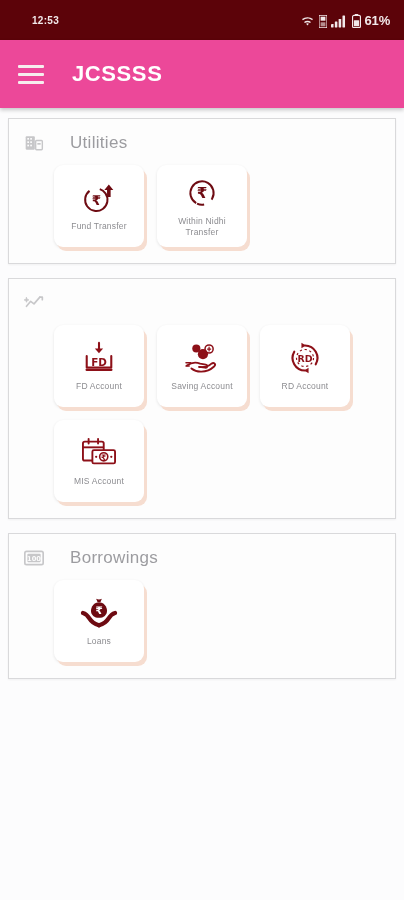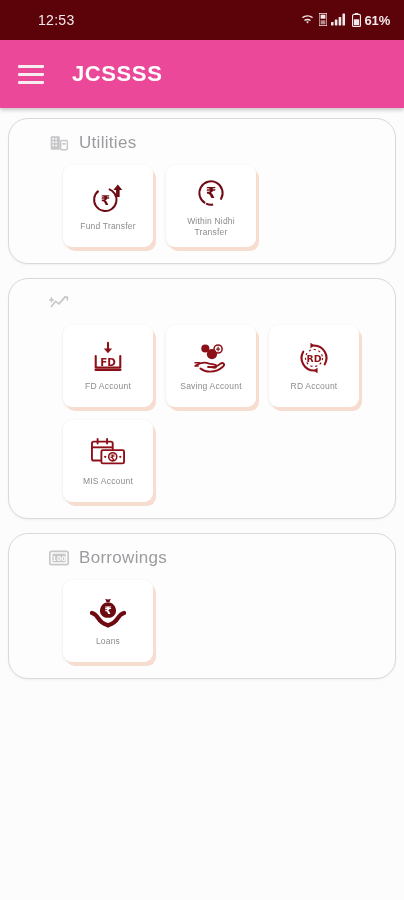--- a/index.html
+++ b/index.html
@@ -9,22 +9,22 @@
     background:#fcfcfd;
     overflow:hidden;
   }
 
   
   .statusbar{
     height:40px; background:#5c0309;
     display:flex; align-items:center; justify-content:space-between;
     padding:0 14px; color:#f2e9ea;
   }
-  .sb-time{ font-size:14px; font-weight:normal; letter-spacing:.3px; margin-left:24px;}
-  .sb-right{ display:flex; align-items:flex-start; gap:4px; }
+  .sb-time{ font-size:10px; font-weight:bold; letter-spacing:.3px; margin-left:18px;}
+  .sb-right{ display:flex; align-items:flex-end; gap:4px; }
   .sb-right svg{ display:block; }
   .sb-batt{ font-size:13px; font-weight:bold; letter-spacing:-.2px;}
 
   
   .appbar{
     height:68px; background:#ec4899;
     display:flex; align-items:center; padding:0 18px;
     box-shadow:0 2px 4px rgba(0,0,0,.22);
     position:relative; z-index:5;
   }
@@ -32,27 +32,27 @@
   .hamburger span{ display:block; height:3px; background:#f6eeee; border-radius:1px;}
   .app-title{
     margin-left:28px; color:#ffffff; font-size:22px; font-weight:bold; letter-spacing:.6px;
   }
 
   
   .page{ padding:10px 8px 0 8px; }
   .card{
     background:#fdfdfd;
     border:1px solid #d9d9db;
-    border-radius:20px;
-    padding:14px 12px 16px 20px;
+    border-radius:0;
+    padding:14px 12px 16px 11px;
     margin-bottom:14px;
     box-shadow:0 1px 2px rgba(0,0,0,.05);
   }
   .card-head{ display:flex; align-items:center; gap:10px; margin-bottom:12px; padding-left:4px;}
-  .card-head .sec-icon{ width:36px; height:20px; display:block; opacity:.55;text-align:right;}
+  .card-head .sec-icon{ width:36px; height:20px; display:block; opacity:.55;}
   .card-title{ font-size:17px; color:#9c9ca0; letter-spacing:.3px;}
 
   .tiles{ display:flex; flex-wrap:wrap; gap:13px; padding-left:34px;}
   .tile{
     width:90px; height:82px;
     background:#ffffff;
     border-radius:9px;
     display:flex; flex-direction:column; align-items:center; justify-content:center;
     box-shadow: 3px 4px 0 0 #f6ddd0, 0 1px 3px rgba(0,0,0,.10);
     cursor:pointer;

